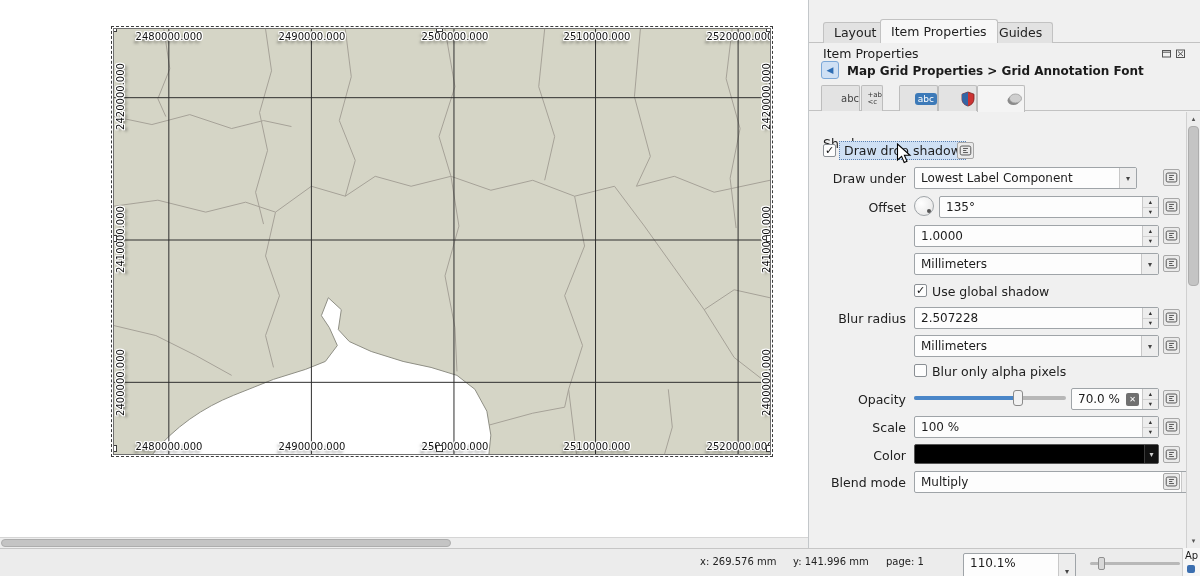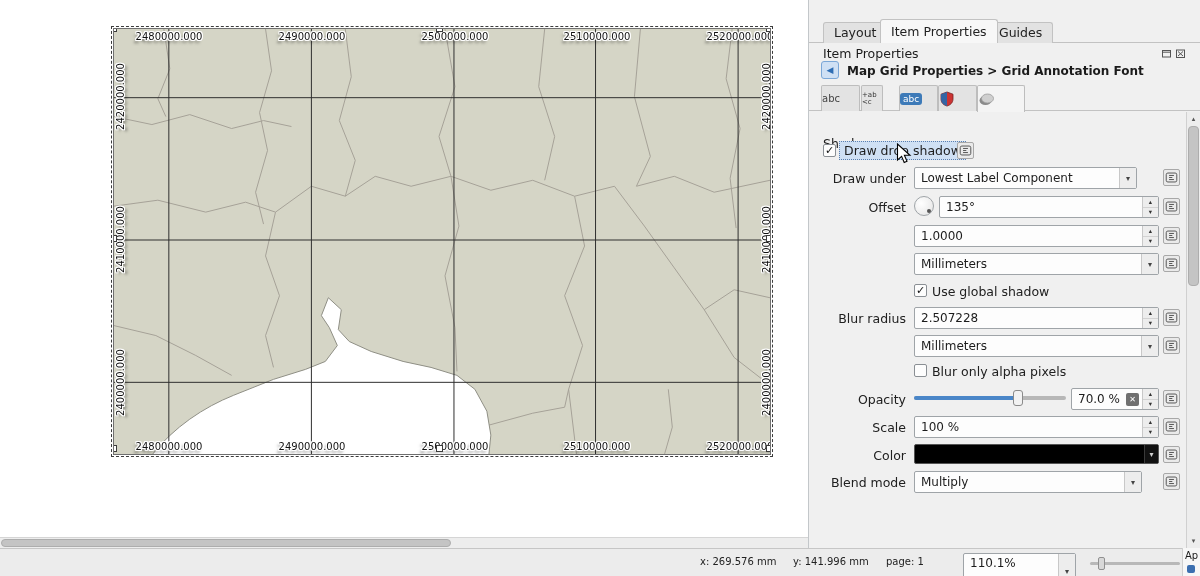--- a/index.html
+++ b/index.html
@@ -35,21 +35,21 @@
   #panel-title { position:absolute; left:14px; top:46px; font-size:12.5px; }
   .title-ico { position:absolute; top:48px; }
   #breadcrumb-row { position:absolute; left:0; top:61px; width:392px; height:20px; }
   .backbtn { position:absolute; left:12px; top:0; width:18px; height:18px; background:#cfe0f4; border:1px solid #7ba7d7;
              border-radius:3px; color:#2e6db4; font-size:9px; display:flex; align-items:center; justify-content:center; }
   .crumb { position:absolute; left:38px; top:3px; font-size:12px; font-weight:600; color:#1b1b1b; white-space:nowrap; }
 
   .striprule { position:absolute; left:0; top:110px; width:392px; height:1px; background:#c2c2c2; }
   .fstrip { position:absolute; left:12px; top:85px; height:26px; }
   .ftab { position:absolute; top:0; height:26px; background:#e3e3e3; border:1px solid #bdbdbd; border-bottom:none;
-          border-radius:2px 2px 0 0; display:flex; align-items:center; justify-content:flex-start; z-index:1; }
+          border-radius:2px 2px 0 0; display:flex; align-items:center; justify-content:flex-end; z-index:1; }
   .ftab.active { background:#f4f4f4; height:27px; z-index:3; }
   .ficon-abc { font-size:10px; color:#444; }
   .ficon-two { font-size:7px; line-height:7px; color:#333; text-align:left; }
   .ficon-two i { display:block; font-style:normal; }
   .ficon-bg { font-size:9px; color:#fff; background:#3d7ab8; border-radius:3px; padding:1px 3px; }
 
   .section-lbl { position:absolute; left:14px; font-size:12.5px; color:#1a1a1a;margin-top:16px; }
   .flabel { position:absolute; left:0; width:97px; text-align:right; font-size:12.5px; color:#202020; white-space:nowrap; }
   .field { position:absolute; background:#fdfdfd; border:1px solid #9fa4a8; border-radius:2px; height:22px; }
   .field .val { display:block; line-height:20px; padding-left:6px; font-size:12px; white-space:nowrap; overflow:hidden; }
@@ -369,21 +369,21 @@
       <span class="arrowzone">▾</span>
     </div>
     <div class="dd" style="top:446px">
       <svg width="13" height="13" viewBox="0 0 16 16">
         <rect x="1.5" y="2.5" width="13" height="11" rx="2" fill="none" stroke="#555" stroke-width="1.2"></rect>
         <path d="M5,5.5 H11 M5,8 H9 M5,10.5 H11" stroke="#555" stroke-width="1.2" fill="none"></path>
       </svg>
     </div>
 
     <div class="flabel" style="top:475px">Blend mode</div>
-    <div class="field" style="left:105px;top:471px;width:228px">
+    <div class="field" style="left:105px;top:471px;width:285px">
       <span class="val">Multiply</span>
       <span class="arrowzone">▾</span>
     </div>
     <div class="dd" style="top:473px">
       <svg width="13" height="13" viewBox="0 0 16 16">
         <rect x="1.5" y="2.5" width="13" height="11" rx="2" fill="none" stroke="#555" stroke-width="1.2"></rect>
         <path d="M5,5.5 H11 M5,8 H9 M5,10.5 H11" stroke="#555" stroke-width="1.2" fill="none"></path>
       </svg>
     </div>
   </div>

